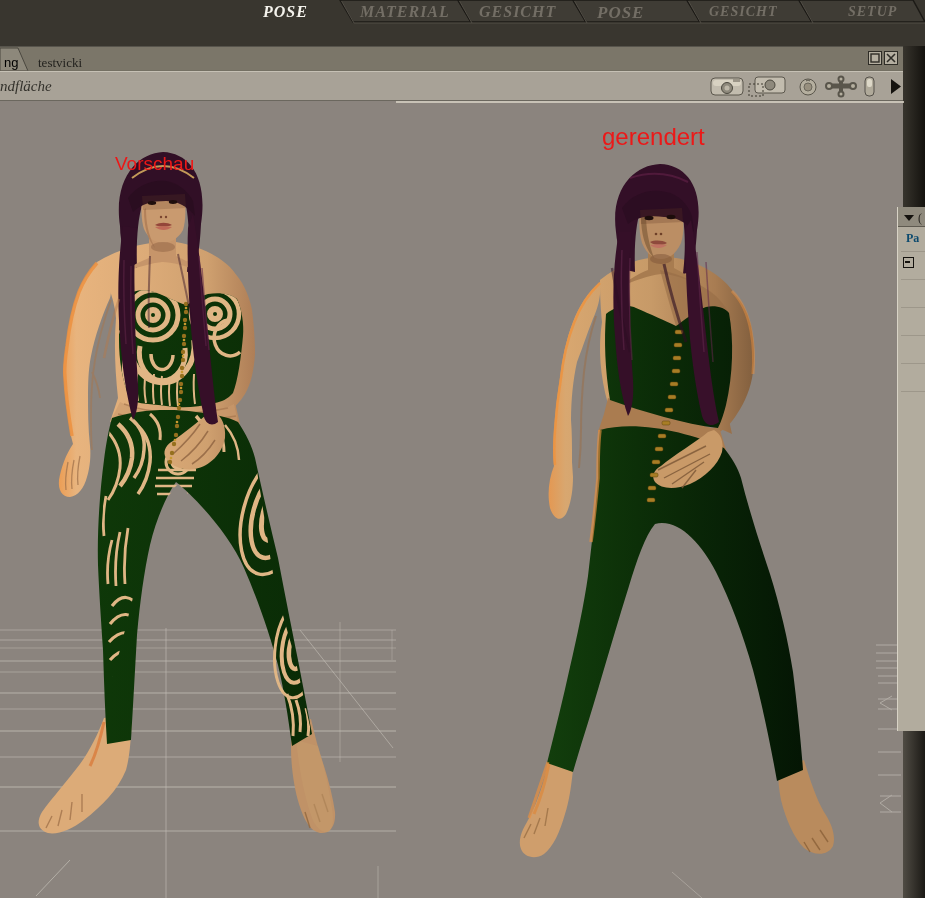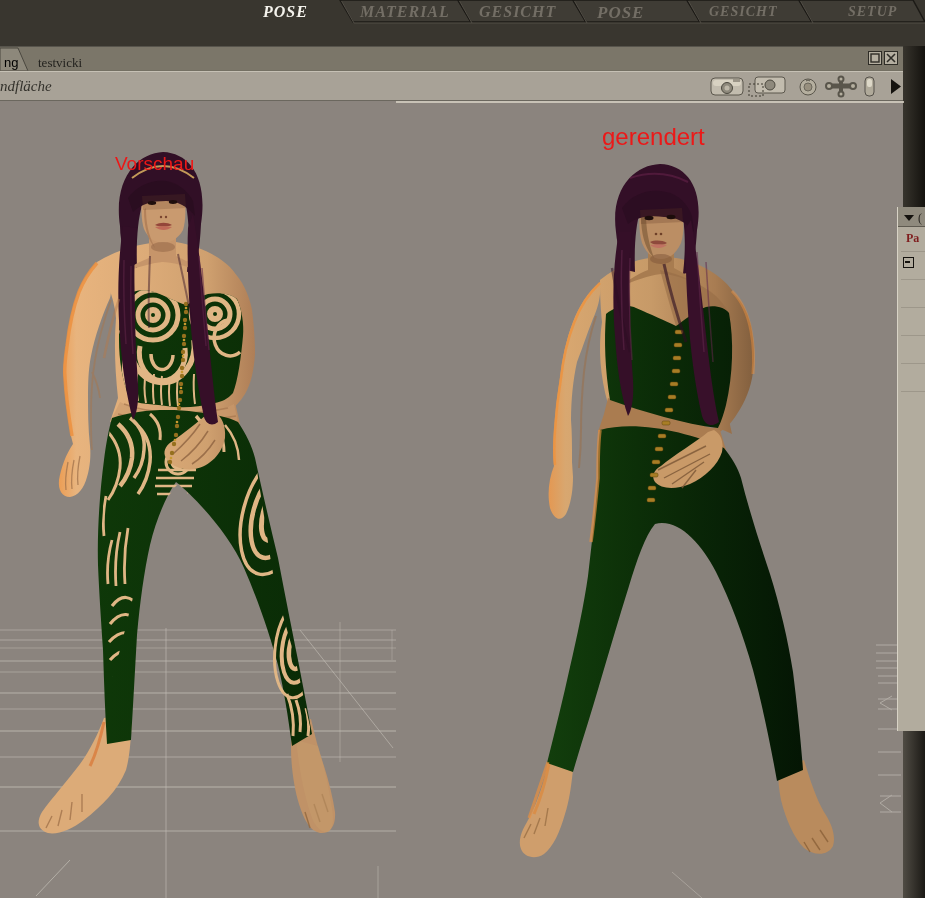--- a/index.html
+++ b/index.html
@@ -362,21 +362,21 @@
     <div class="redlbl" style="left:602px;top:22px;font-size:24px;">gerendert</div>
   </div>
 
   <div class="abs" style="left:903px;top:46px;width:22px;height:161px;background:linear-gradient(90deg,#37342d,#14120e);"></div>
   <div class="abs" style="left:897px;top:207px;width:28px;height:524px;background:#b2ac9e;border-left:1px solid #d8d3c6;">
     <div class="abs" style="left:0;top:0;width:28px;height:19px;background:#8f8a7d;border-bottom:1px solid #5e5a50;"></div>
     <svg class="abs" style="left:0;top:0" width="28" height="30" viewBox="0 0 28 30">
       <path d="M6,8 L16,8 L11,14 Z" fill="#14120e"></path>
       <text x="20" y="15" font-family="Liberation Serif" font-size="12" fill="#2a2822">(</text>
     </svg>
-    <div class="abs" style="left:8px;top:24px;font-family:'Liberation Serif',serif;font-size:12px;font-weight:bold;color:#7f1d1d;">Pa</div>
+    <div class="abs" style="left:8px;top:24px;font-family:'Liberation Serif',serif;font-size:12px;font-weight:bold;color:#0c4a6e;">Pa</div>
     <div class="abs" style="left:3px;top:44px;width:25px;height:1px;background:#9d978a;"></div>
     <div class="abs" style="left:3px;top:72px;width:25px;height:1px;background:#9d978a;"></div>
     <div class="abs" style="left:3px;top:100px;width:25px;height:1px;background:#9d978a;"></div>
     <div class="abs" style="left:3px;top:128px;width:25px;height:1px;background:#9d978a;"></div>
     <div class="abs" style="left:3px;top:156px;width:25px;height:1px;background:#9d978a;"></div>
     <div class="abs" style="left:3px;top:184px;width:25px;height:1px;background:#9d978a;"></div>
     <div class="abs" style="left:5px;top:50px;width:9px;height:9px;border:1.5px solid #14120e;background:#b2ac9e;"></div>
     <div class="abs" style="left:7px;top:54px;width:5px;height:1.5px;background:#14120e;"></div>
   </div>
   <div class="abs" style="left:903px;top:731px;width:22px;height:167px;background:linear-gradient(90deg,#504c44,#1b1915);"></div>

